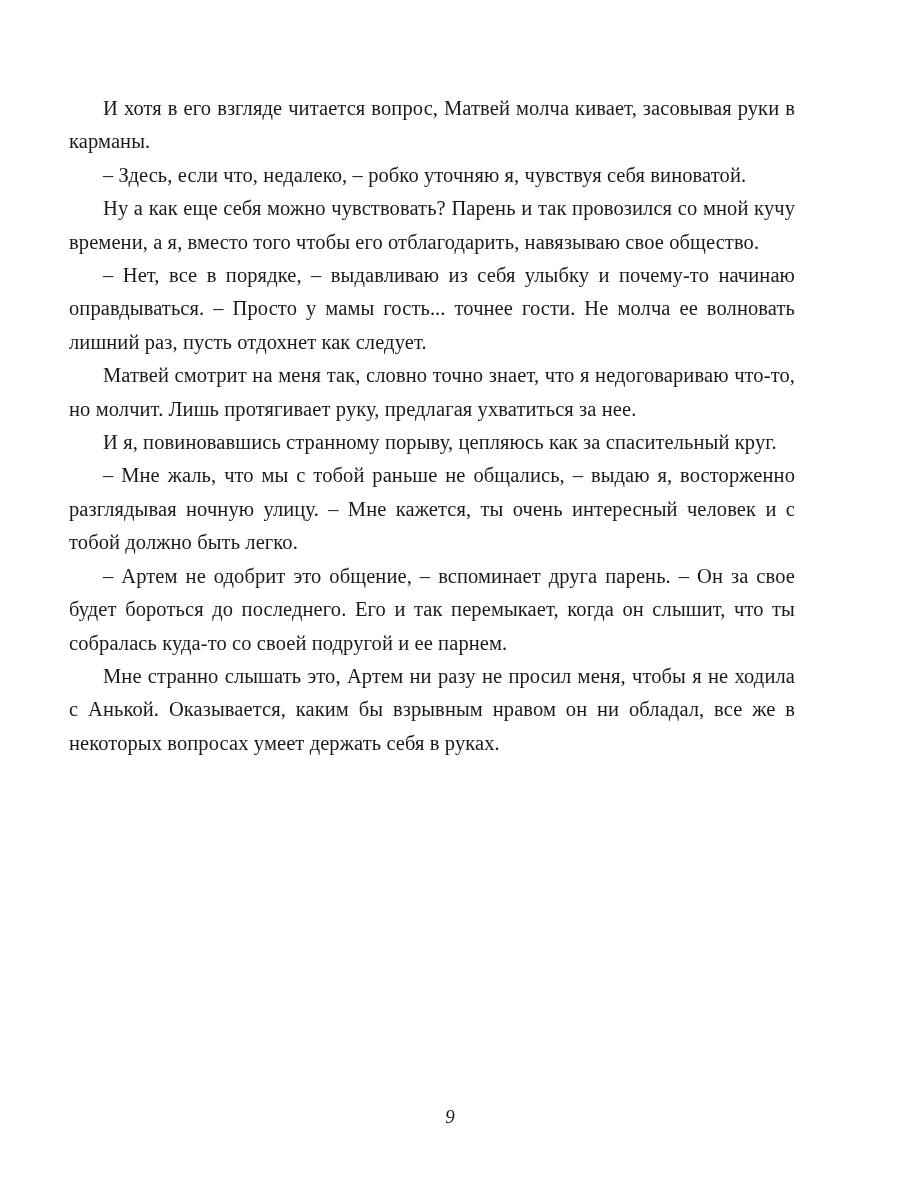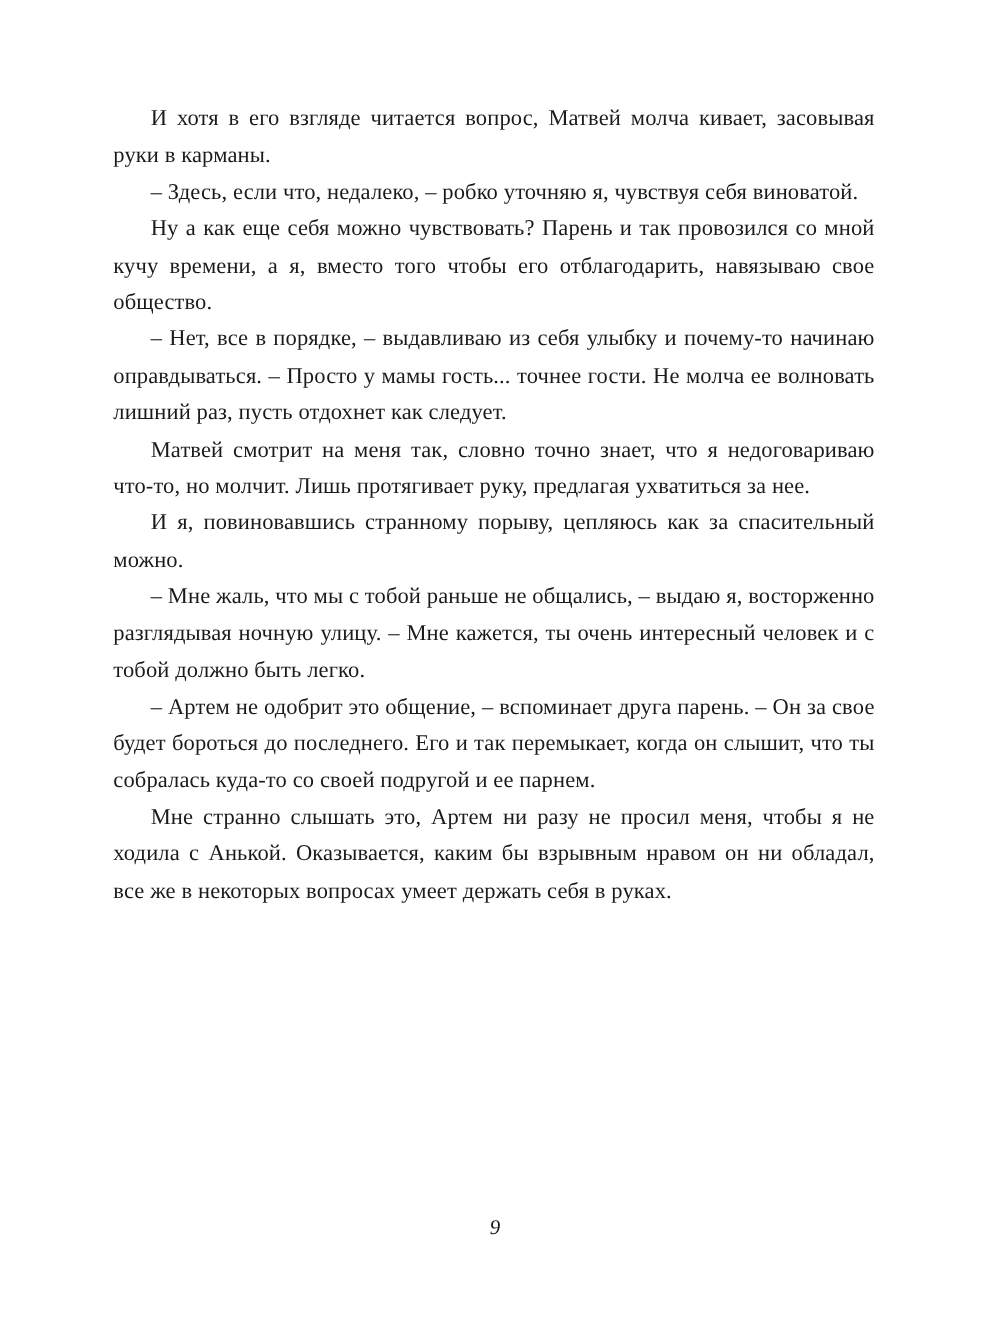--- a/index.html
+++ b/index.html
@@ -12,21 +12,21 @@
     height: 1200px;
     overflow: hidden;
     font-family: "Liberation Serif", "DejaVu Serif", serif;
     color: #1a1a1a;
   }
   .page {
     position: relative;
     box-sizing: border-box;
     width: 900px;
     height: 1200px;
-    padding: 92px 105px 0 103px;
+    padding: 92px 105px 0 69px;
     background: #ffffff;
   }
   .body-text {
     font-size: 20.5px;
     line-height: 33.4px;
     text-align: justify;
     text-justify: inter-word;
     letter-spacing: 0.1px;
   }
   .body-text p {
@@ -47,19 +47,19 @@
 </head>
 <body>
 
 <div class="page">
   <div class="body-text">
     <p>И хотя в его взгляде читается вопрос, Матвей молча кивает, засовывая руки в карманы.</p>
     <p>– Здесь, если что, недалеко, – робко уточняю я, чувствуя себя виноватой.</p>
     <p>Ну а как еще себя можно чувствовать? Парень и так провозился со мной кучу времени, а я, вместо того чтобы его отблагодарить, навязываю свое общество.</p>
     <p>– Нет, все в порядке, – выдавливаю из себя улыбку и почему-то начинаю оправдываться. – Просто у мамы гость... точнее гости. Не молча ее волновать лишний раз, пусть отдохнет как следует.</p>
     <p>Матвей смотрит на меня так, словно точно знает, что я недоговариваю что-то, но молчит. Лишь протягивает руку, предлагая ухватиться за нее.</p>
-    <p>И я, повиновавшись странному порыву, цепляюсь как за спасительный можно.</p>
+    <p>И я, повиновавшись странному порыву, цепляюсь как за спасительный круг.</p>
     <p>– Мне жаль, что мы с тобой раньше не общались, – выдаю я, восторженно разглядывая ночную улицу. – Мне кажется, ты очень интересный человек и с тобой должно быть легко.</p>
     <p>– Артем не одобрит это общение, – вспоминает друга парень. – Он за свое будет бороться до последнего. Его и так перемыкает, когда он слышит, что ты собралась куда-то со своей подругой и ее парнем.</p>
     <p>Мне странно слышать это, Артем ни разу не просил меня, чтобы я не ходила с Анькой. Оказывается, каким бы взрывным нравом он ни обладал, все же в некоторых вопросах умеет держать себя в руках.</p>
   </div>
   <div class="page-number">9</div>
 </div>
 
 </body></html>

